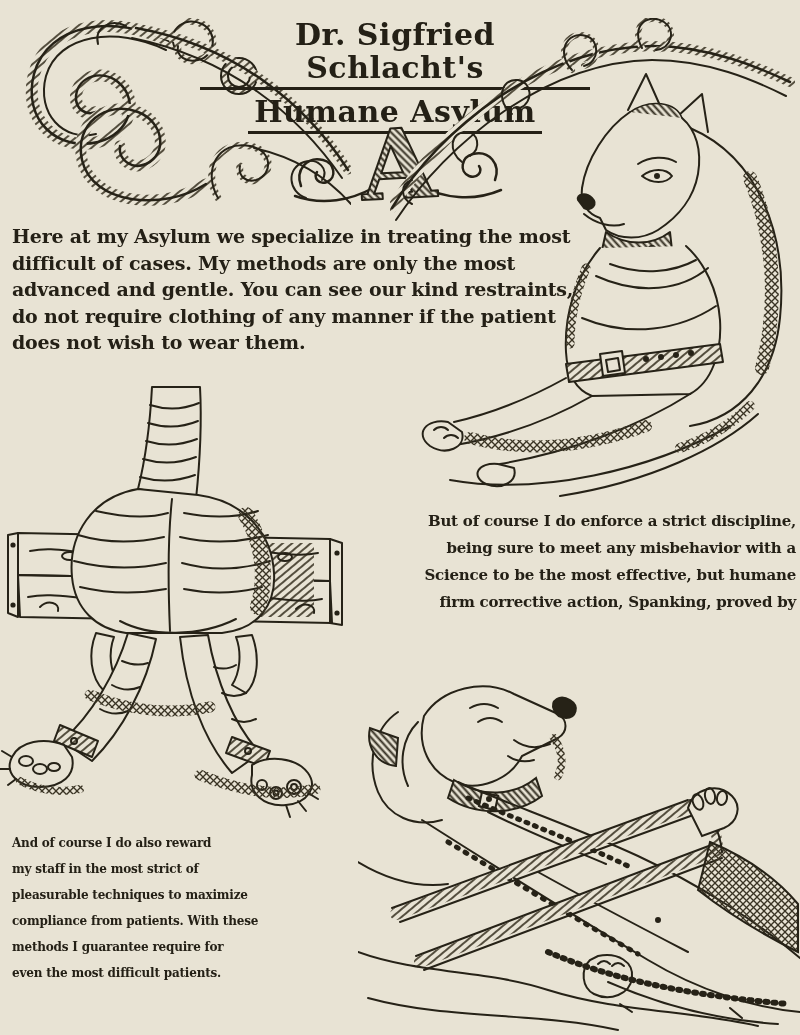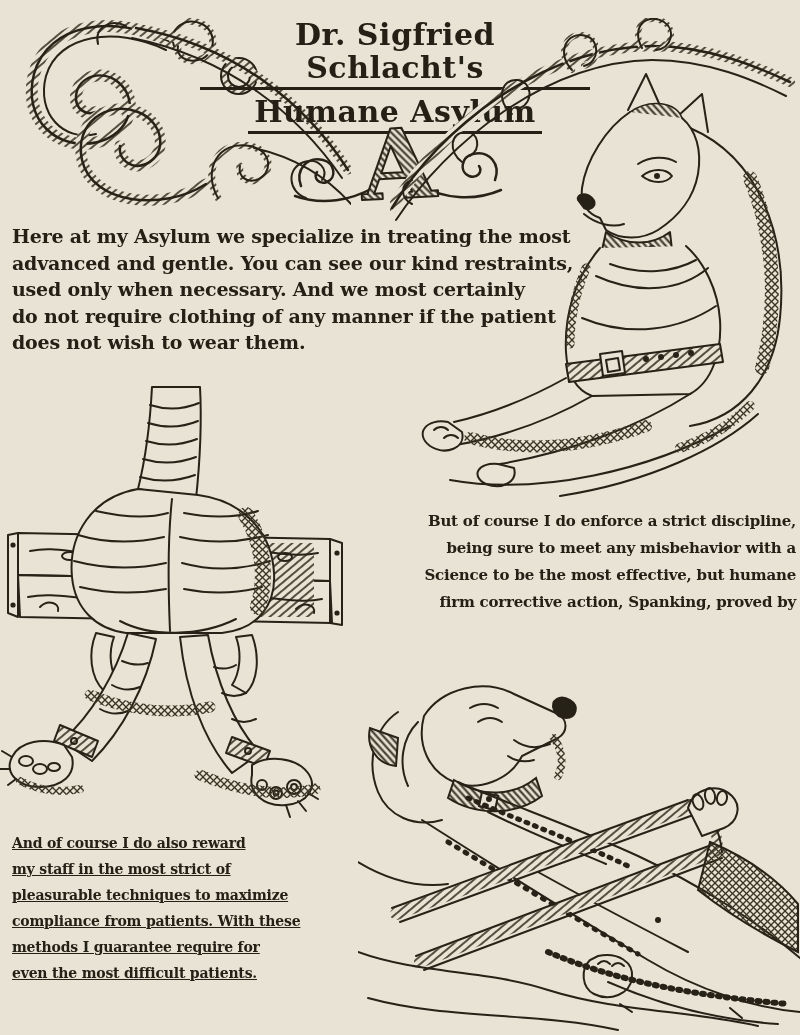--- a/index.html
+++ b/index.html
@@ -28,21 +28,21 @@
   #para-intro{
     position:absolute;left:12px;top:223px;width:520px;
     font-size:19px;line-height:26.5px;letter-spacing:-0.2px;
   }
   #para-discipline{
     position:absolute;left:330px;top:508px;width:466px;
     text-align:right;font-size:15px;line-height:27px;letter-spacing:-0.2px;
   }
   #para-reward{
     position:absolute;left:12px;top:830px;width:400px;
-    font-size:14px;line-height:26px;letter-spacing:-0.2px;text-decoration:underline;
+    font-size:12px;line-height:26px;letter-spacing:-0.2px;
   }
   .sketch{position:absolute;}
   #flourish-topleft{left:6px;top:12px;}
   #ornament-center{left:293px;top:100px;}
   #illus-straitjacket{left:390px;top:18px;}
   #illus-bench{left:0px;top:385px;}
   #illus-bed{left:358px;top:652px;}
 </style>
 </head>
 <body>
@@ -103,22 +103,22 @@
       <path d="M8,86 C2,70 14,56 30,60 C42,63 44,78 34,82 C26,85 20,78 24,72"></path>
       <path d="M2,96 C30,106 58,100 80,88"></path>
       <path d="M202,80 C208,64 196,50 180,54 C168,57 166,72 176,76 C184,79 190,72 186,66"></path>
       <path d="M208,90 C180,102 150,98 128,86"></path>
       <text x="105" y="98" text-anchor="middle" font-family="DejaVu Serif, serif" font-weight="bold" font-size="96" fill="url(#ph2)" stroke="#262217" stroke-width="2" transform="rotate(-3 105 60)">A</text>
     </g>
   </svg>
 
   <div id="para-intro" class="hand">
     <span class="line">Here at my Asylum we specialize in treating the most</span>
+    <span class="line">difficult of cases.  My  methods are only the most</span>
     <span class="line">advanced and gentle. You can see our kind restraints,</span>
-    <span class="line">used only when necessary. And we most certainly</span>
     <span class="line">do not require clothing of any manner if the patient</span>
     <span class="line">does not wish to wear them.</span>
   </div>
 
   <svg id="illus-straitjacket" class="sketch" width="410" height="500" viewBox="0 0 410 500" role="img">
     <g fill="none" stroke="#262217" stroke-width="2" stroke-linecap="round" stroke-linejoin="round">
 
       <g>
         <path d="M2,190 C50,110 150,30 262,28 C320,28 370,50 400,64" stroke="url(#ph)" stroke-width="10"></path>
         <path d="M2,190 C50,110 150,30 262,28 C320,28 370,50 400,64" stroke-width="2.5"></path>

